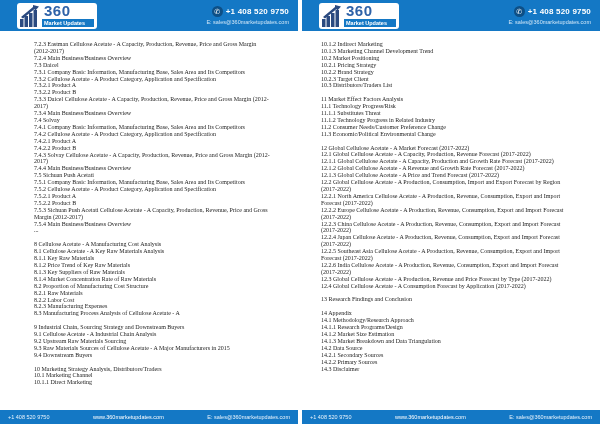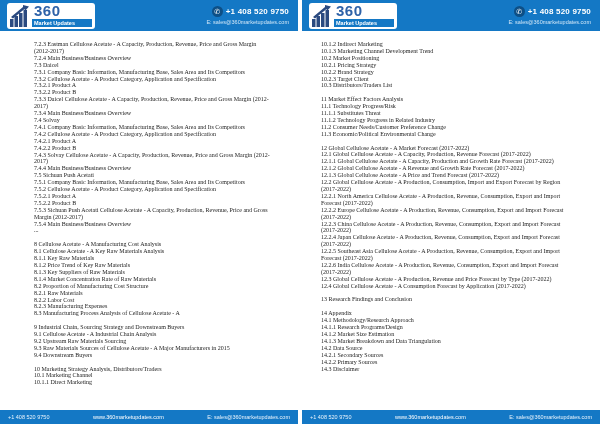--- a/index.html
+++ b/index.html
@@ -12,21 +12,21 @@
   .page { width:298px; height:424px; display:flex; flex-direction:column; background:#ffffff; }
   .page-gap { width:4px; height:424px; background:#ffffff; }
 
   
   .page-header {
     height:31px; background:var(--header_blue,#1478c5);
     display:flex; justify-content:space-between; align-items:center;
     flex-shrink:0; position:relative;
   }
   .logo-box {
-    position:relative; width:88px; height:26px; margin-left:7px;
+    position:relative; width:80px; height:26px; margin-left:17px;
     background:#ffffff; border-radius:3px; flex-shrink:0;
   }
   .logo-icon { position:absolute; left:3px; bottom:2px; }
   .logo-360 {
     position:absolute; left:27px; top:-1px;
     font-size:15px; font-weight:bold; letter-spacing:0.5px;
     color:var(--logo_blue,#2e62a8);
   }
   .logo-sub {
     position:absolute; left:25px; right:3px; bottom:2px;

